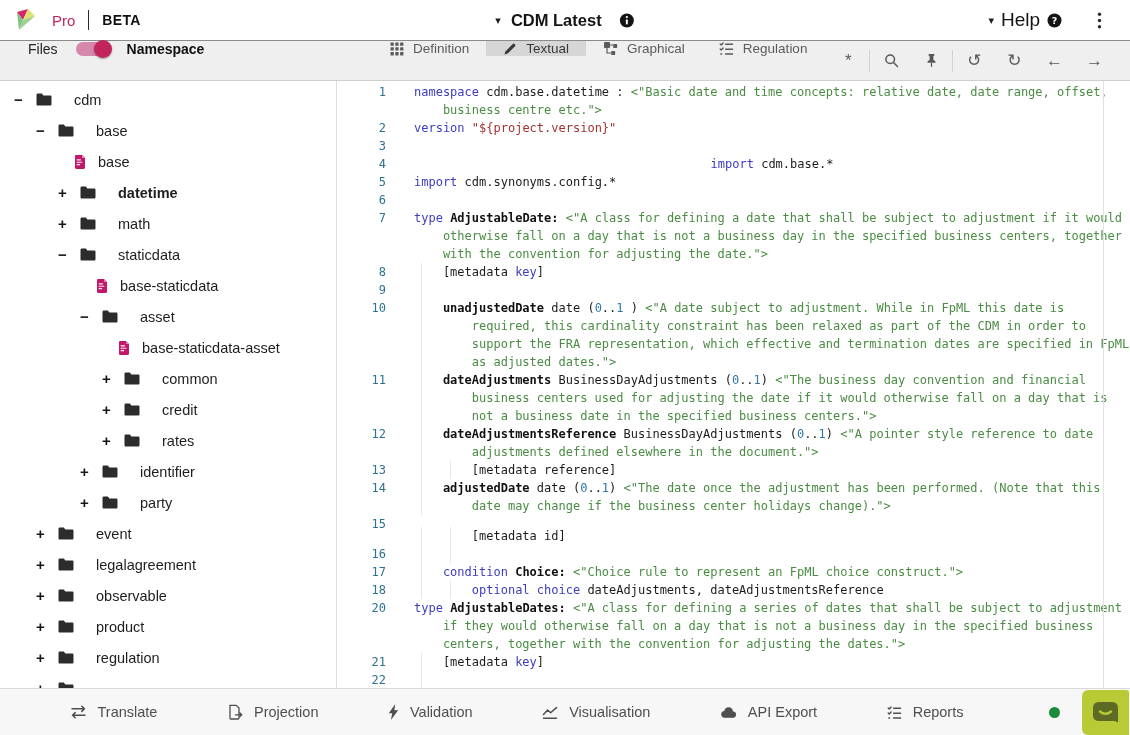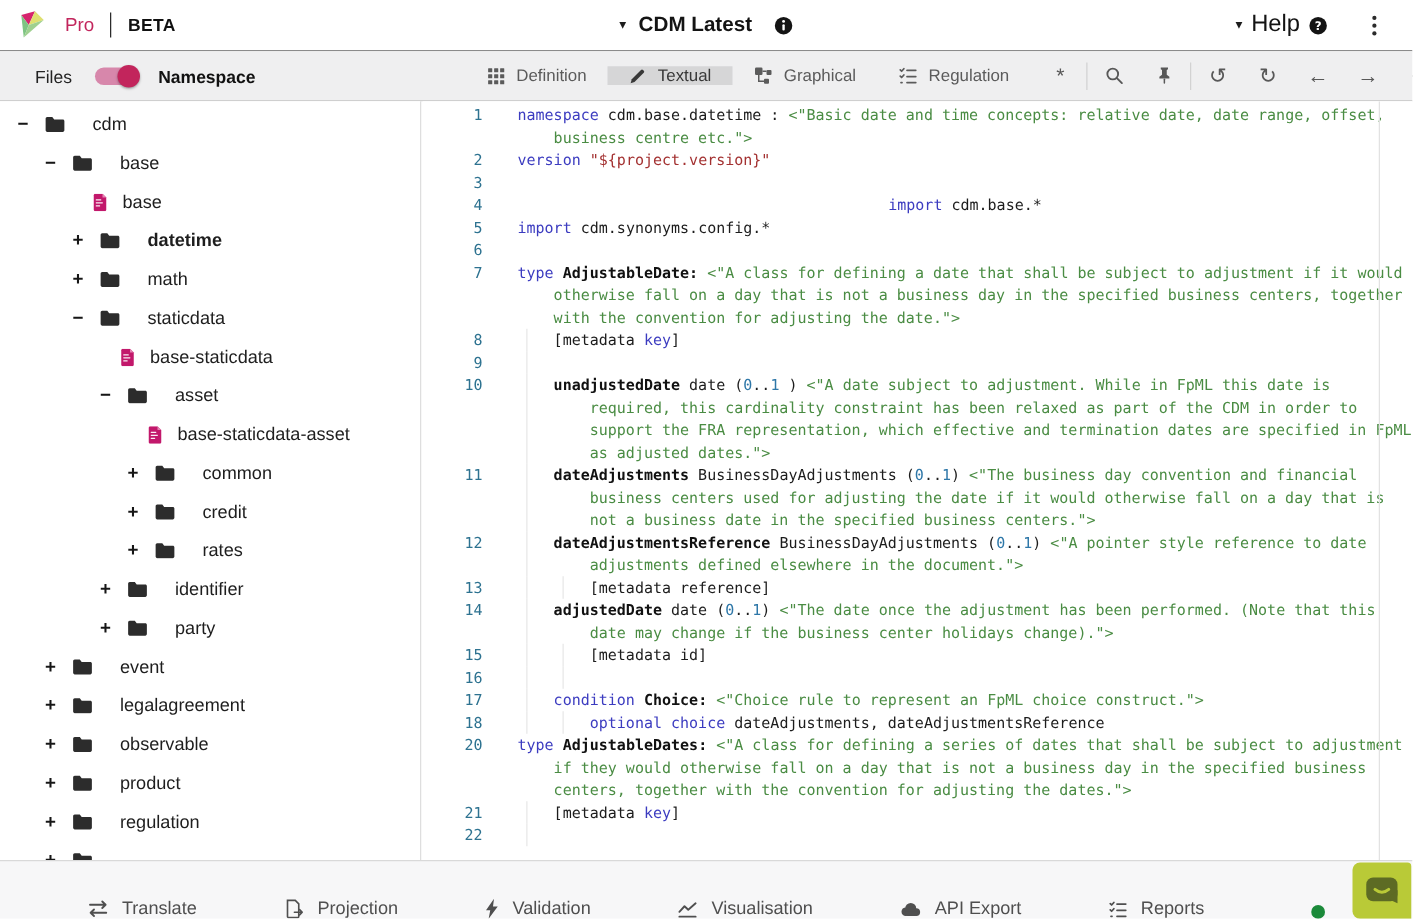--- a/index.html
+++ b/index.html
@@ -16,21 +16,21 @@
   .beta{font-weight:bold;font-size:14px;color:#111;letter-spacing:.3px}
   .tb-center{position:absolute;left:50%;transform:translateX(-50%);display:flex;align-items:center;gap:10px}
   .caret{font-size:11px;color:#1d1d1d;line-height:1}
   .model-label{font-size:16.5px;font-weight:bold;color:#141414}
   .tb-right{margin-left:auto;display:flex;align-items:center;gap:7px;padding-right:28px}
   .help-label{font-size:19px;font-weight:500;color:#141414}
   .kebab-wrap{margin-left:28px;display:flex;align-items:center}
 
   
   .toolbar{position:absolute;top:41px;left:0;right:0;height:39px;background:#efeff0;
-           border-bottom:1px solid #cfcfcf;display:flex;align-items:center}
+           border-bottom:1px solid #cfcfcf;display:flex;align-items:flex-start}
   .tb-files{width:337px;flex:none;display:flex;align-items:center;padding-left:28px;gap:18px}
   .files-label{font-size:14px;color:#232323}
   .ns-label{font-size:14px;font-weight:bold;color:#111}
   .toggle{width:33px;height:14px;background:#d787ab;border-radius:7px;position:relative;cursor:pointer}
   .knob{position:absolute;right:-3px;top:-2px;width:18px;height:18px;border-radius:50%;
         background:var(--c-accent);box-shadow:0 1px 2px rgba(0,0,0,.35)}
   .tabs{display:flex;align-items:stretch;margin-left:8px}
   .tab{display:flex;align-items:center;gap:9px;padding:0 17px;color:#5b5b5b;
        font-size:13.5px;font-weight:500;cursor:pointer}
   .tab.active{background:#d6d6d7;color:#383838}
@@ -57,21 +57,21 @@
   .ln{flex:none;width:48px;text-align:right;padding-right:14px;
       font:12px/18px "DejaVu Sans Mono",monospace;color:var(--c-linenumber)}
   .ct{position:relative;margin-left:14px;width:700px;min-height:18px;
       font:12px/18px "DejaVu Sans Mono",monospace;color:#1c1c1c;white-space:pre-wrap}
   .k{color:var(--c-keyword)} .d{color:var(--c-doc)} .s{color:var(--c-string)}
   .n{color:var(--c-number)} .b{font-weight:bold;color:#111}
   .gd{position:absolute;top:0;bottom:0;width:1px;background:#e7e7e7}
 
   
   .bottombar{position:absolute;left:0;right:0;bottom:0;height:47px;background:#f7f7f8;
-             border-top:1px solid #d9d9d9;display:flex;align-items:flex-end;box-sizing:border-box}
+             border-top:1px solid #d9d9d9;display:flex;align-items:center;box-sizing:border-box}
   .bb-items{flex:1;display:flex;justify-content:space-evenly;align-items:center;padding-right:10px}
   .bb-item{display:flex;align-items:center;gap:11px;color:#4f4f4f;font-size:14.5px;cursor:pointer}
   .status-dot{width:11px;height:11px;border-radius:50%;background:var(--c-green);
               flex:none;margin:0 22px 0 6px}
   .chat{width:47px;height:45px;flex:none;background:var(--c-chat);border-radius:6px 3px 0 6px;
         margin:1px 1px 0 0;align-self:flex-end;display:flex;align-items:center;justify-content:center;cursor:pointer}
 </style>
 </head>
 <body>
 
@@ -477,21 +477,21 @@
       <div class="cl">
         <span class="ln">13</span>
         <span class="ct" style="padding-left: 86.688px; text-indent: -28.896px;"><i class="gd" style="left: 7px;"></i><i class="gd" style="left: 36px;"></i><span>[metadata reference]</span></span>
       </div>
       <div class="cl">
         <span class="ln">14</span>
         <span class="ct" style="padding-left: 57.792px; text-indent: -28.896px;"><i class="gd" style="left: 7px;"></i><span class="b">adjustedDate</span><span> date (</span><span class="n">0</span><span>..</span><span class="n">1</span><span>) </span><span class="d">&lt;"The date once the adjustment has been performed. (Note that this date may change if the business center holidays change)."&gt;</span></span>
       </div>
       <div class="cl">
         <span class="ln">15</span>
-        <span class="ct" style="padding-left: 86.688px; text-indent: -28.896px;"><i class="gd" style="left: 7px;"></i><i class="gd" style="left: 36px;"></i><span>[metadata id]</span></span>
+        <span class="ct" style="padding-left: 86.688px; text-indent: -28.896px; margin-top: 12px;"><i class="gd" style="left: 7px;"></i><i class="gd" style="left: 36px;"></i><span>[metadata id]</span></span>
       </div>
       <div class="cl">
         <span class="ln">16</span>
         <span class="ct" style="padding-left: 28.896px; text-indent: -28.896px;"><i class="gd" style="left: 7px;"></i><i class="gd" style="left: 36px;"></i></span>
       </div>
       <div class="cl">
         <span class="ln">17</span>
         <span class="ct" style="padding-left: 57.792px; text-indent: -28.896px;"><i class="gd" style="left: 7px;"></i><span class="k">condition</span><span> </span><span class="b">Choice:</span><span> </span><span class="d">&lt;"Choice rule to represent an FpML choice construct."&gt;</span></span>
       </div>
       <div class="cl">

